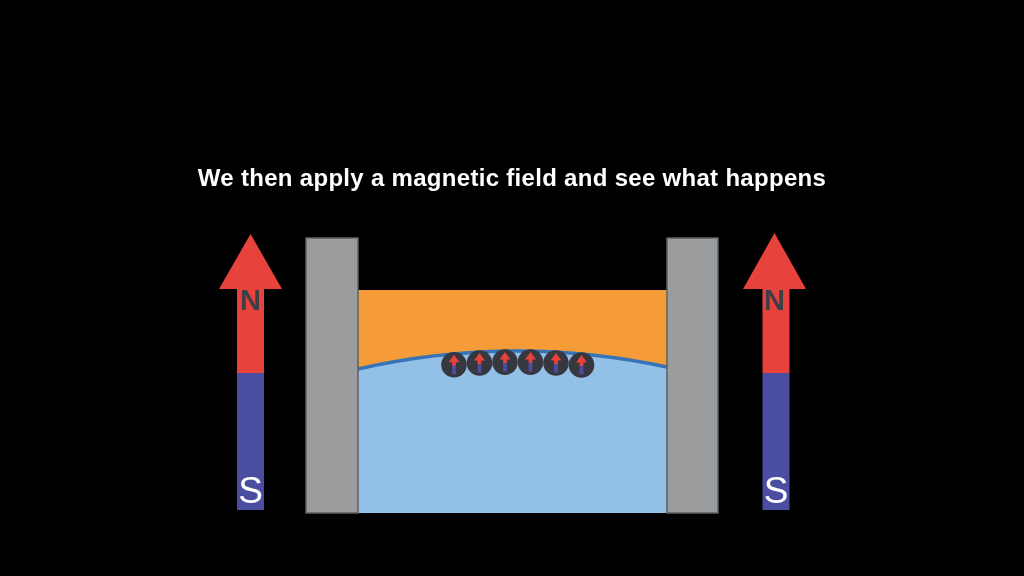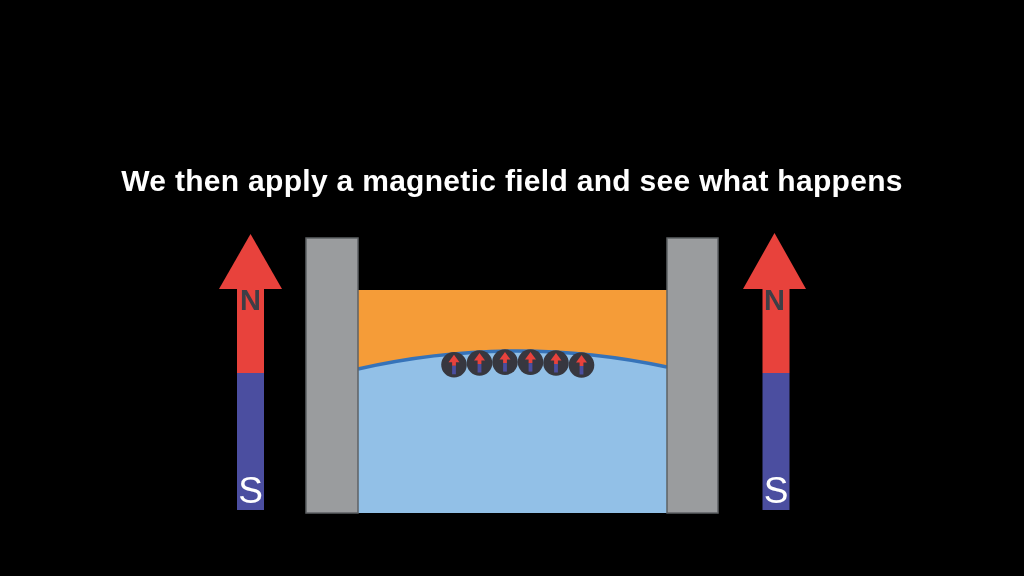--- a/index.html
+++ b/index.html
@@ -14,21 +14,21 @@
     height: 576px;
     background: #000;
     overflow: hidden;
   }
   .title {
     position: absolute;
     top: 164px;
     left: 0;
     width: 100%;
     text-align: center;
-    font-size: 30px;
+    font-size: 24px;
     font-weight: bold;
     letter-spacing: 0.3px;
     color: #fff;
   }
   svg.scene {
     position: absolute;
     top: 0;
     left: 0;
   }
   .pole-label-n {

